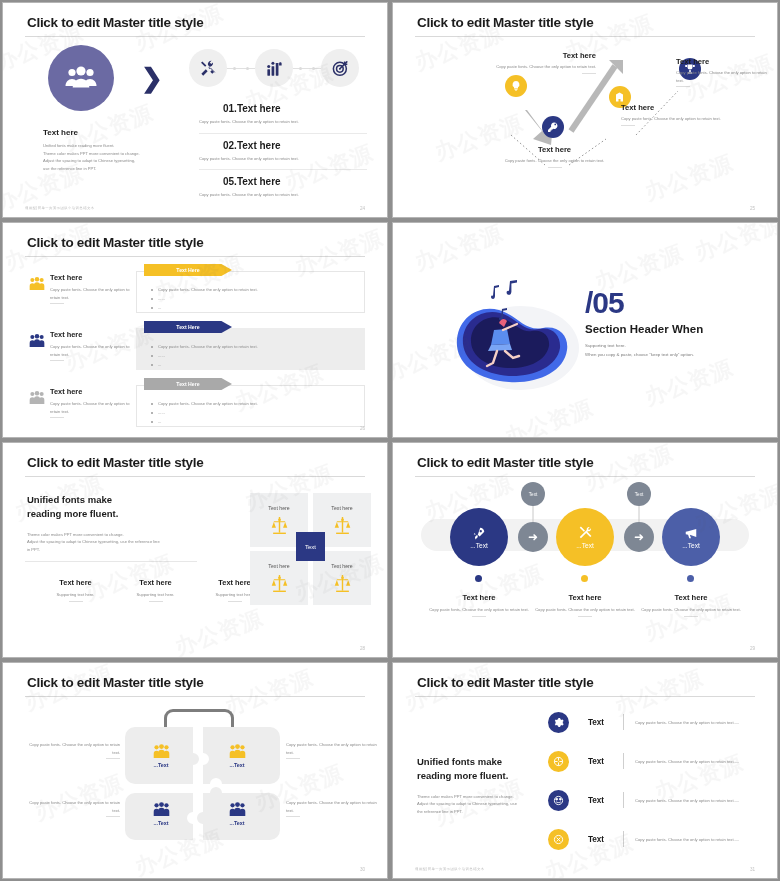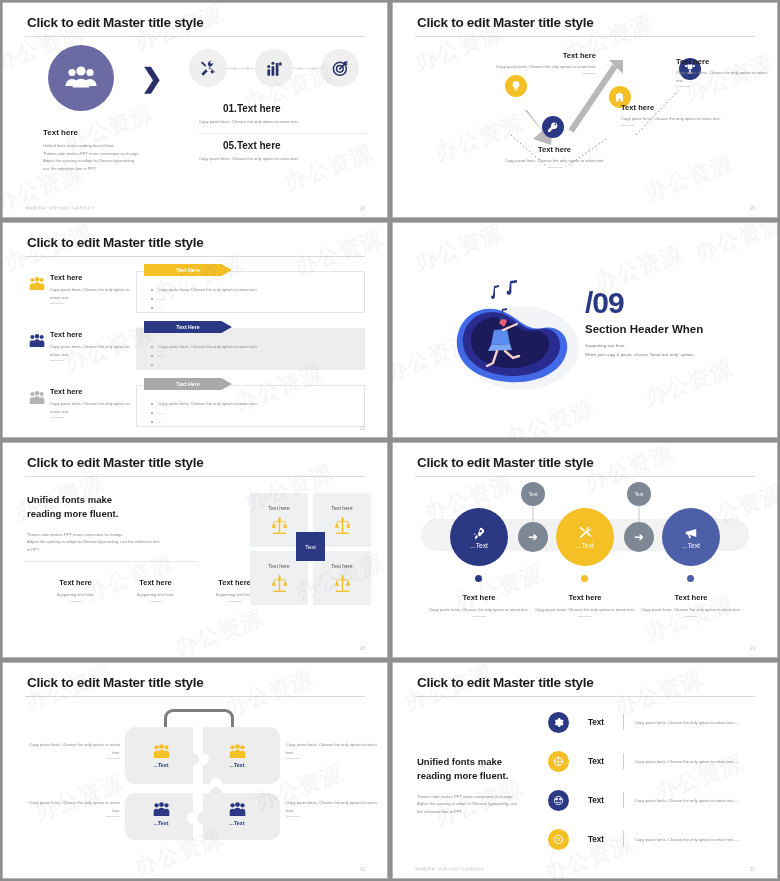--- a/index.html
+++ b/index.html
@@ -277,20 +277,24 @@
       <div class="h3">Text here</div>
       <div class="body-s">Unified fonts make reading more fluent.</div>
       <div class="body-s">Theme color makes PPT more convenient to change.</div>
       <div class="body-s">Adjust the spacing to adapt to Chinese typesetting,</div>
       <div class="body-s">use the reference line in PPT.</div>
     </div>
 
     <div class="s1-list">
       <div class="s1-item sep">
         <h4><span>01.</span><span>Text here</span></h4>
+        <div class="body-s">Copy paste fonts. Choose the only option to retain text.</div>
+      </div>
+      <div class="s1-item sep">
+        <h4><span>02.</span><span>Text here</span></h4>
         <div class="body-s">Copy paste fonts. Choose the only option to retain text.</div>
       </div>
       <div class="s1-item">
         <h4><span>05.</span><span>Text here</span></h4>
         <div class="body-s">Copy paste fonts. Choose the only option to retain text.</div>
       </div>
     </div>
 
     <div class="s-foot">通用型|简单一页演示团队中培训总结文本</div>
     <div class="s-pg">24</div>
@@ -485,21 +489,21 @@
         <path d="M58 55c2-5 6-5 8-2l-3 6z" fill="#e8607a"></path>
         <path d="M53 62 L66 61 L69 76 L50 77 Z" fill="#5b8def"></path>
         <path d="M50 77 L69 76 L71 82 L47 83 Z" fill="#7aa5f5"></path>
         <path d="M56 83 L52 95 L46 98" stroke="#f6d0c6" stroke-width="2.4" fill="none" stroke-linecap="round"></path>
         <path d="M64 83 L72 90 L78 88" stroke="#f6d0c6" stroke-width="2.4" fill="none" stroke-linecap="round"></path>
         <path d="M62 62 L76 56" stroke="#f6d0c6" stroke-width="2.2" fill="none" stroke-linecap="round"></path>
       </g>
     </svg>
 
     <div style="position:absolute;left:192px;top:66px;">
-      <div class="s4-num">/09</div>
+      <div class="s4-num">/05</div>
       <div class="s4-head">Section Header When</div>
       <div class="s4-sub">Supporting text here.</div>
       <div class="s4-sub" style="margin-top:0;">When you copy &amp; paste, choose "keep text only" option.</div>
     </div>
 
     <div class="wm">
       <span style="left:20px;top:10px;">办公资源</span>
           <span style="left:200px;top:30px;">办公资源</span>
       <span style="left:300px;top:0px;">办公资源</span>
           <span style="left:-10px;top:120px;">办公资源</span>

